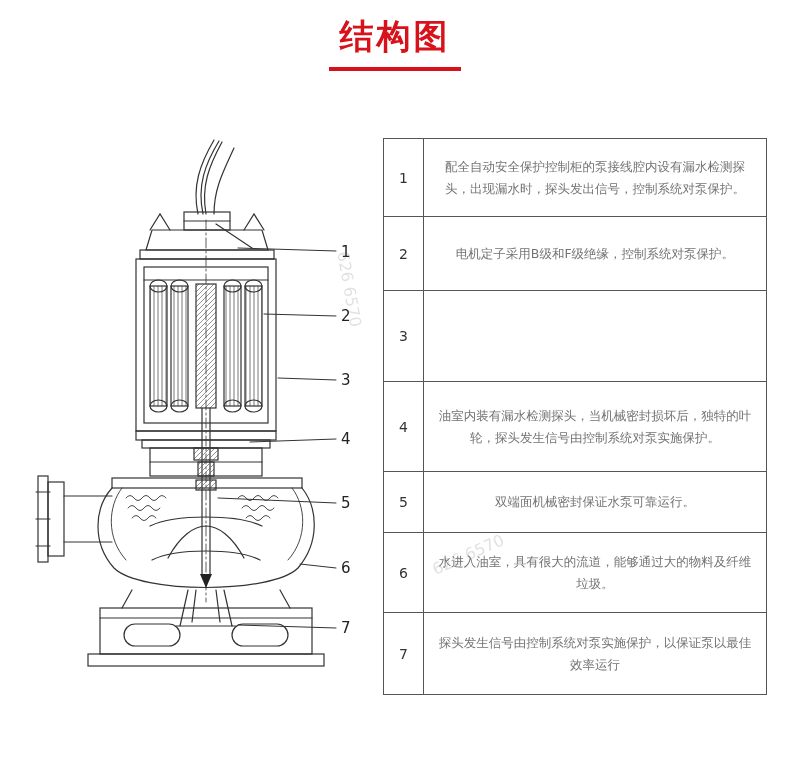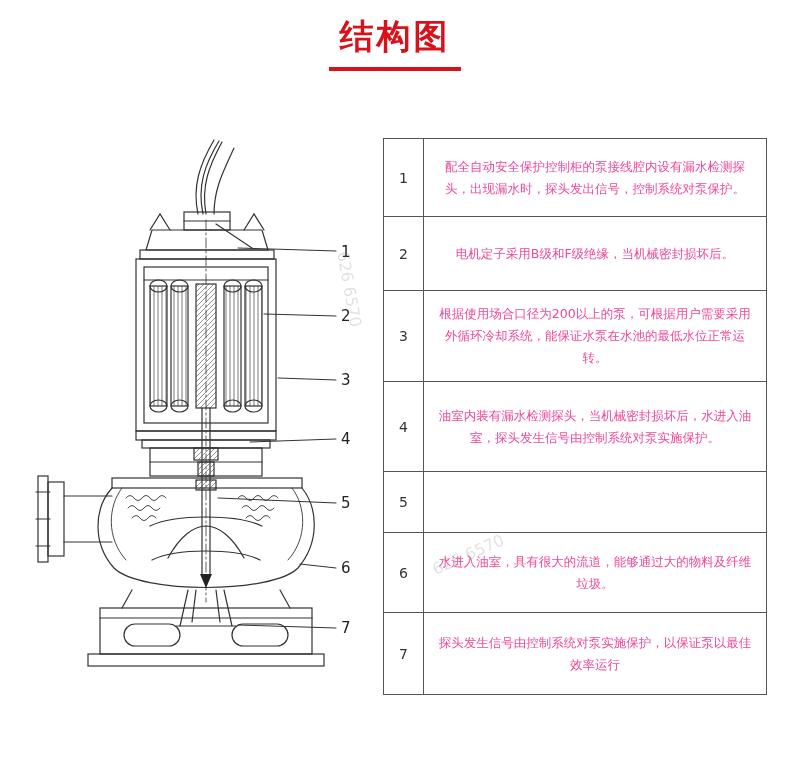--- a/index.html
+++ b/index.html
@@ -21,21 +21,21 @@
     border:1px solid #555; background:#fff;
   }
   .trow { display:flex; border-top:1px solid #555; }
   .trow:first-child { border-top:none; }
   .tnum {
     width:40px; flex:none; display:flex; align-items:center; justify-content:center;
     border-right:1px solid #555; font-size:14px; color:#333;
   }
   .ttext {
     flex:1; display:flex; align-items:center; justify-content:center;
-    text-align:center; padding:6px 12px; font-size:12.5px; line-height:1.75; color:#ec4899;
+    text-align:center; padding:6px 12px; font-size:12.5px; line-height:1.75; color:#737373;
   }
   .wm {
     position:absolute; color:rgba(120,120,120,0.22); font-size:16px;
     white-space:nowrap; pointer-events:none;
   }
   .wm1 { left:352px; top:250px; transform:rotate(80deg); transform-origin:left top; }
   .wm2 { left:430px; top:545px; transform:rotate(-24deg); }
 </style>
 </head>
 <body>
@@ -198,32 +198,32 @@
   </g>
 </svg>
 
 <div class="tablewrap">
   <div class="trow" style="height:77px">
     <div class="tnum">1</div>
     <div class="ttext">配全自动安全保护控制柜的泵接线腔内设有漏水检测探头，出现漏水时，探头发出信号，控制系统对泵保护。</div>
   </div>
   <div class="trow" style="height:74px">
     <div class="tnum">2</div>
-    <div class="ttext">电机定子采用B级和F级绝缘，当机械密封损坏后。</div>
+    <div class="ttext">电机定子采用B级和F级绝缘，控制系统对泵保护。</div>
   </div>
   <div class="trow" style="height:91px">
     <div class="tnum">3</div>
-    <div class="ttext">根据使用场合口径为200以上的泵，可根据用户需要采用外循环冷却系统，能保证水泵在水池的最低水位正常运转。</div>
   </div>
   <div class="trow" style="height:90px">
     <div class="tnum">4</div>
-    <div class="ttext">油室内装有漏水检测探头，当机械密封损坏后，水进入油室，探头发生信号由控制系统对泵实施保护。</div>
+    <div class="ttext">油室内装有漏水检测探头，当机械密封损坏后，独特的叶轮，探头发生信号由控制系统对泵实施保护。</div>
   </div>
   <div class="trow" style="height:61px">
     <div class="tnum">5</div>
+    <div class="ttext">双端面机械密封保证水泵可靠运行。</div>
   </div>
   <div class="trow" style="height:80px">
     <div class="tnum">6</div>
     <div class="ttext">水进入油室，具有很大的流道，能够通过大的物料及纤维垃圾。</div>
   </div>
   <div class="trow" style="height:82px">
     <div class="tnum">7</div>
     <div class="ttext">探头发生信号由控制系统对泵实施保护，以保证泵以最佳效率运行</div>
   </div>
 </div>

